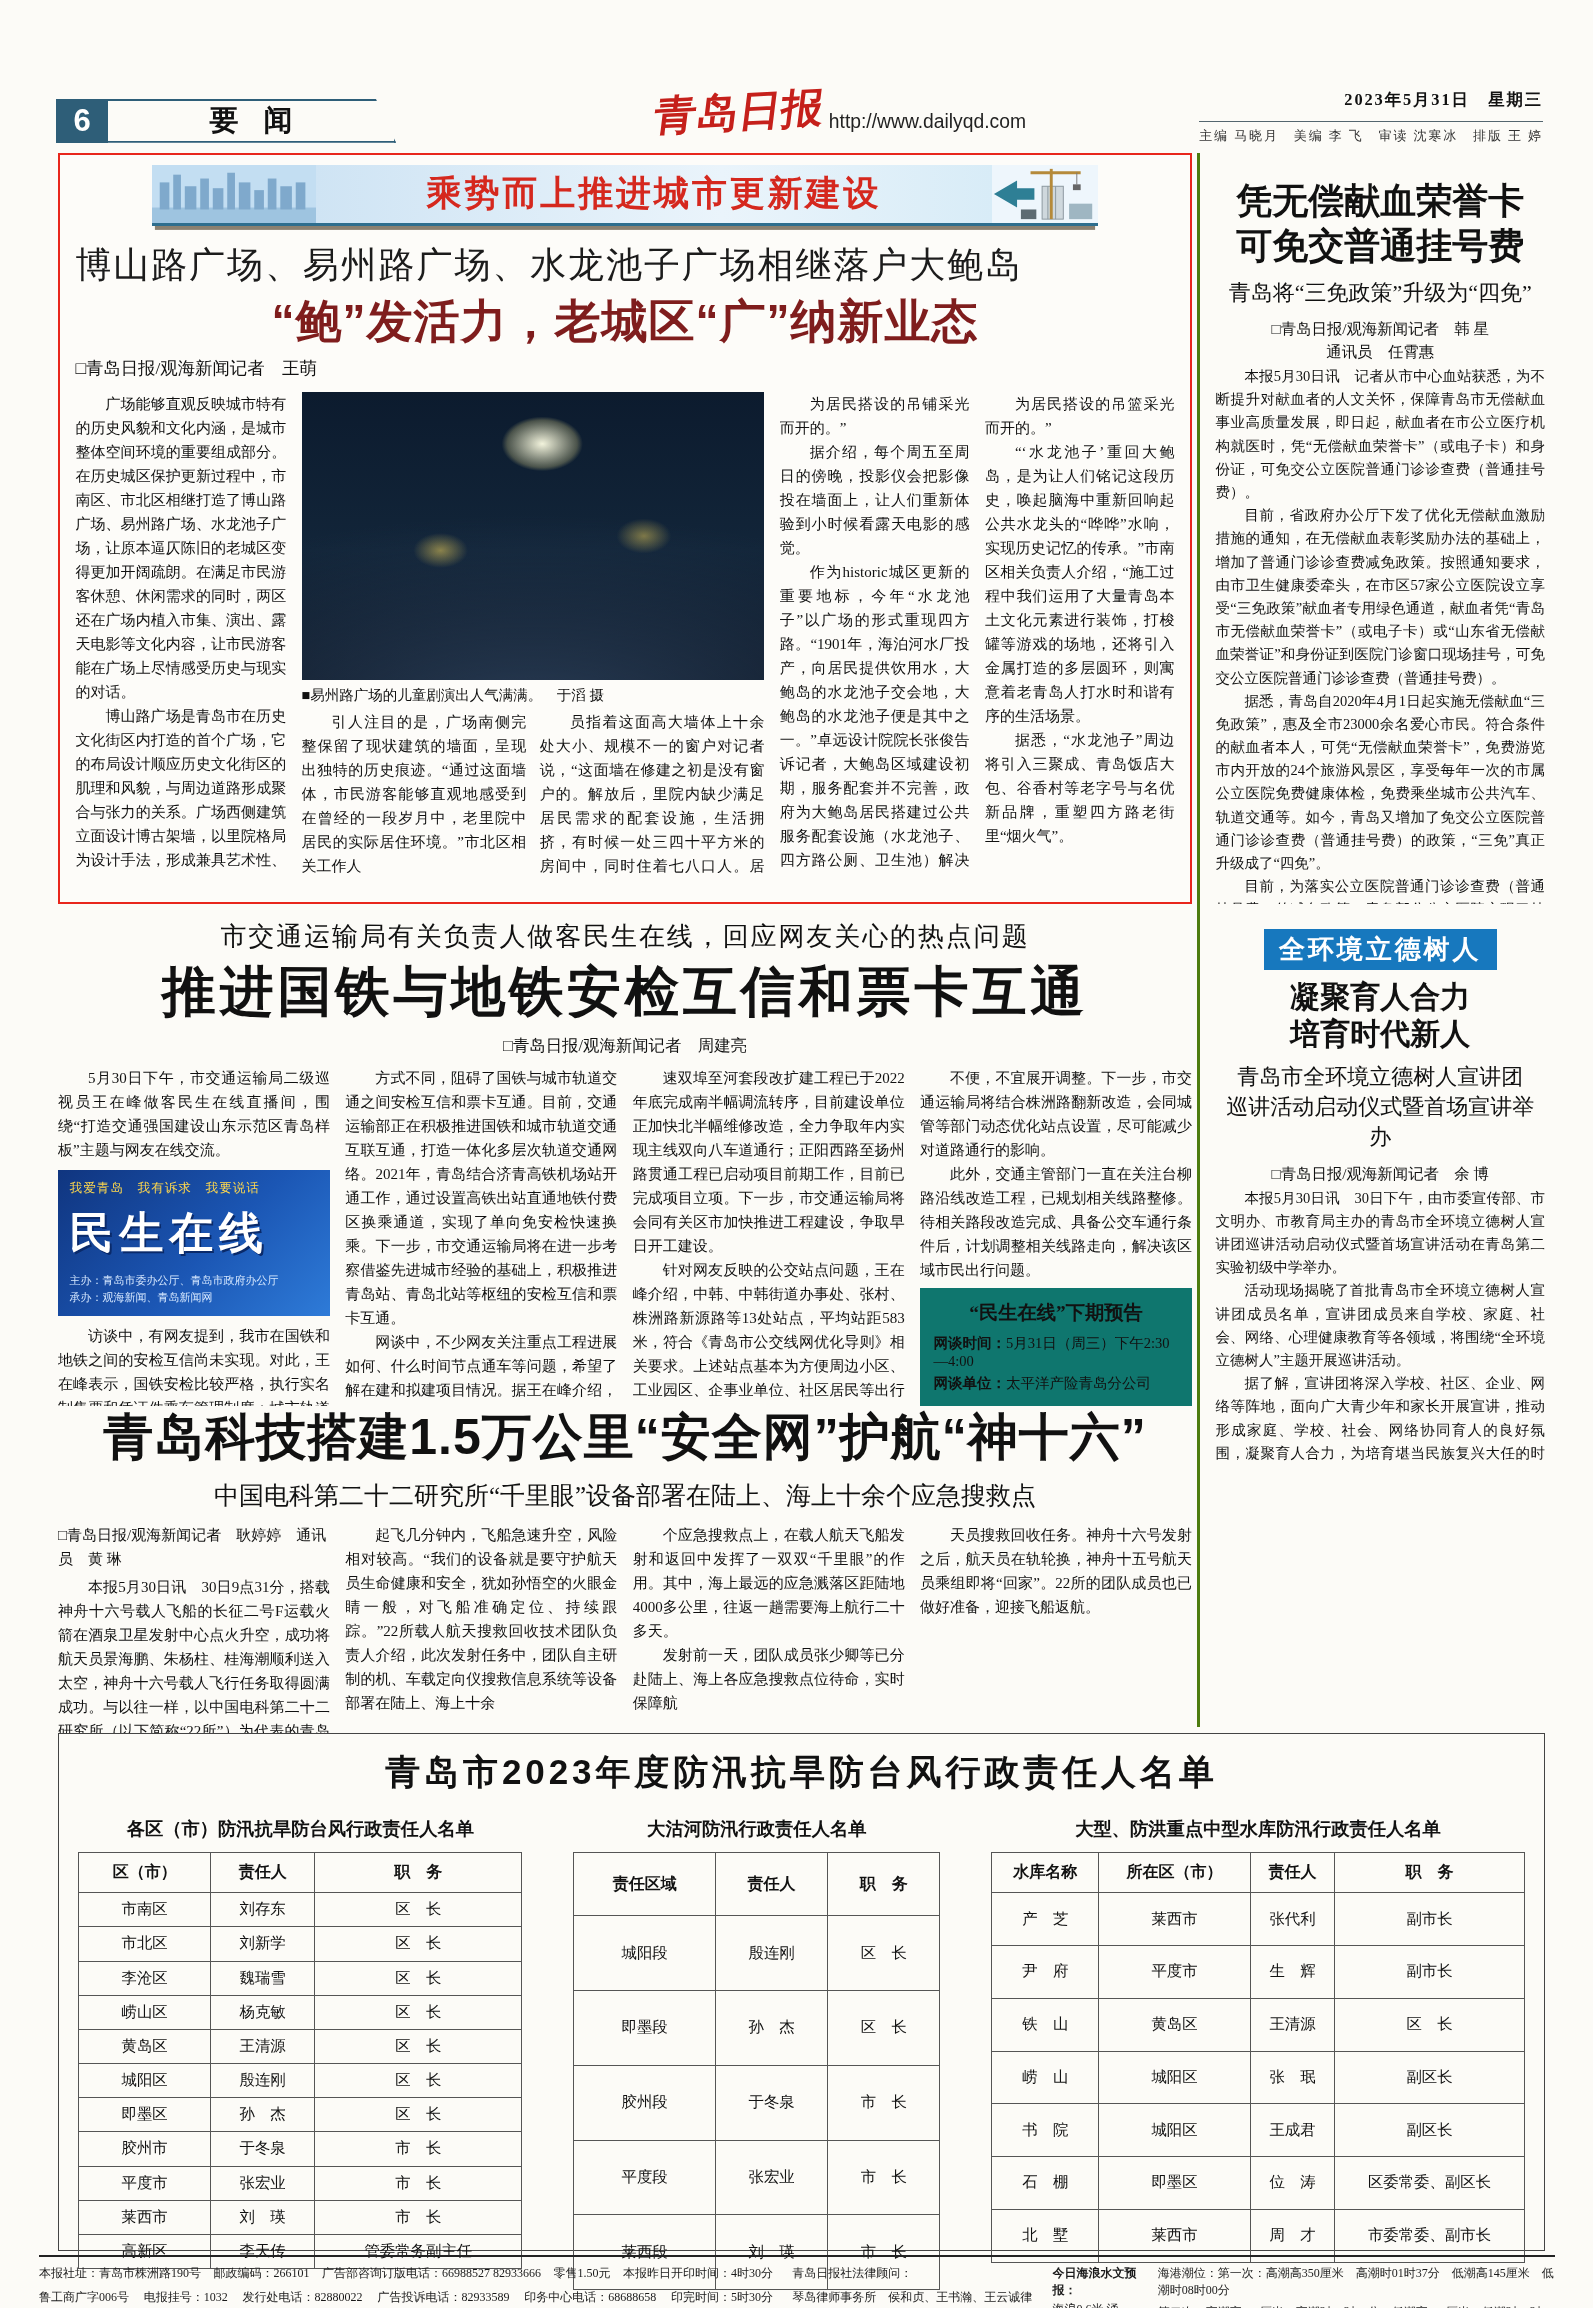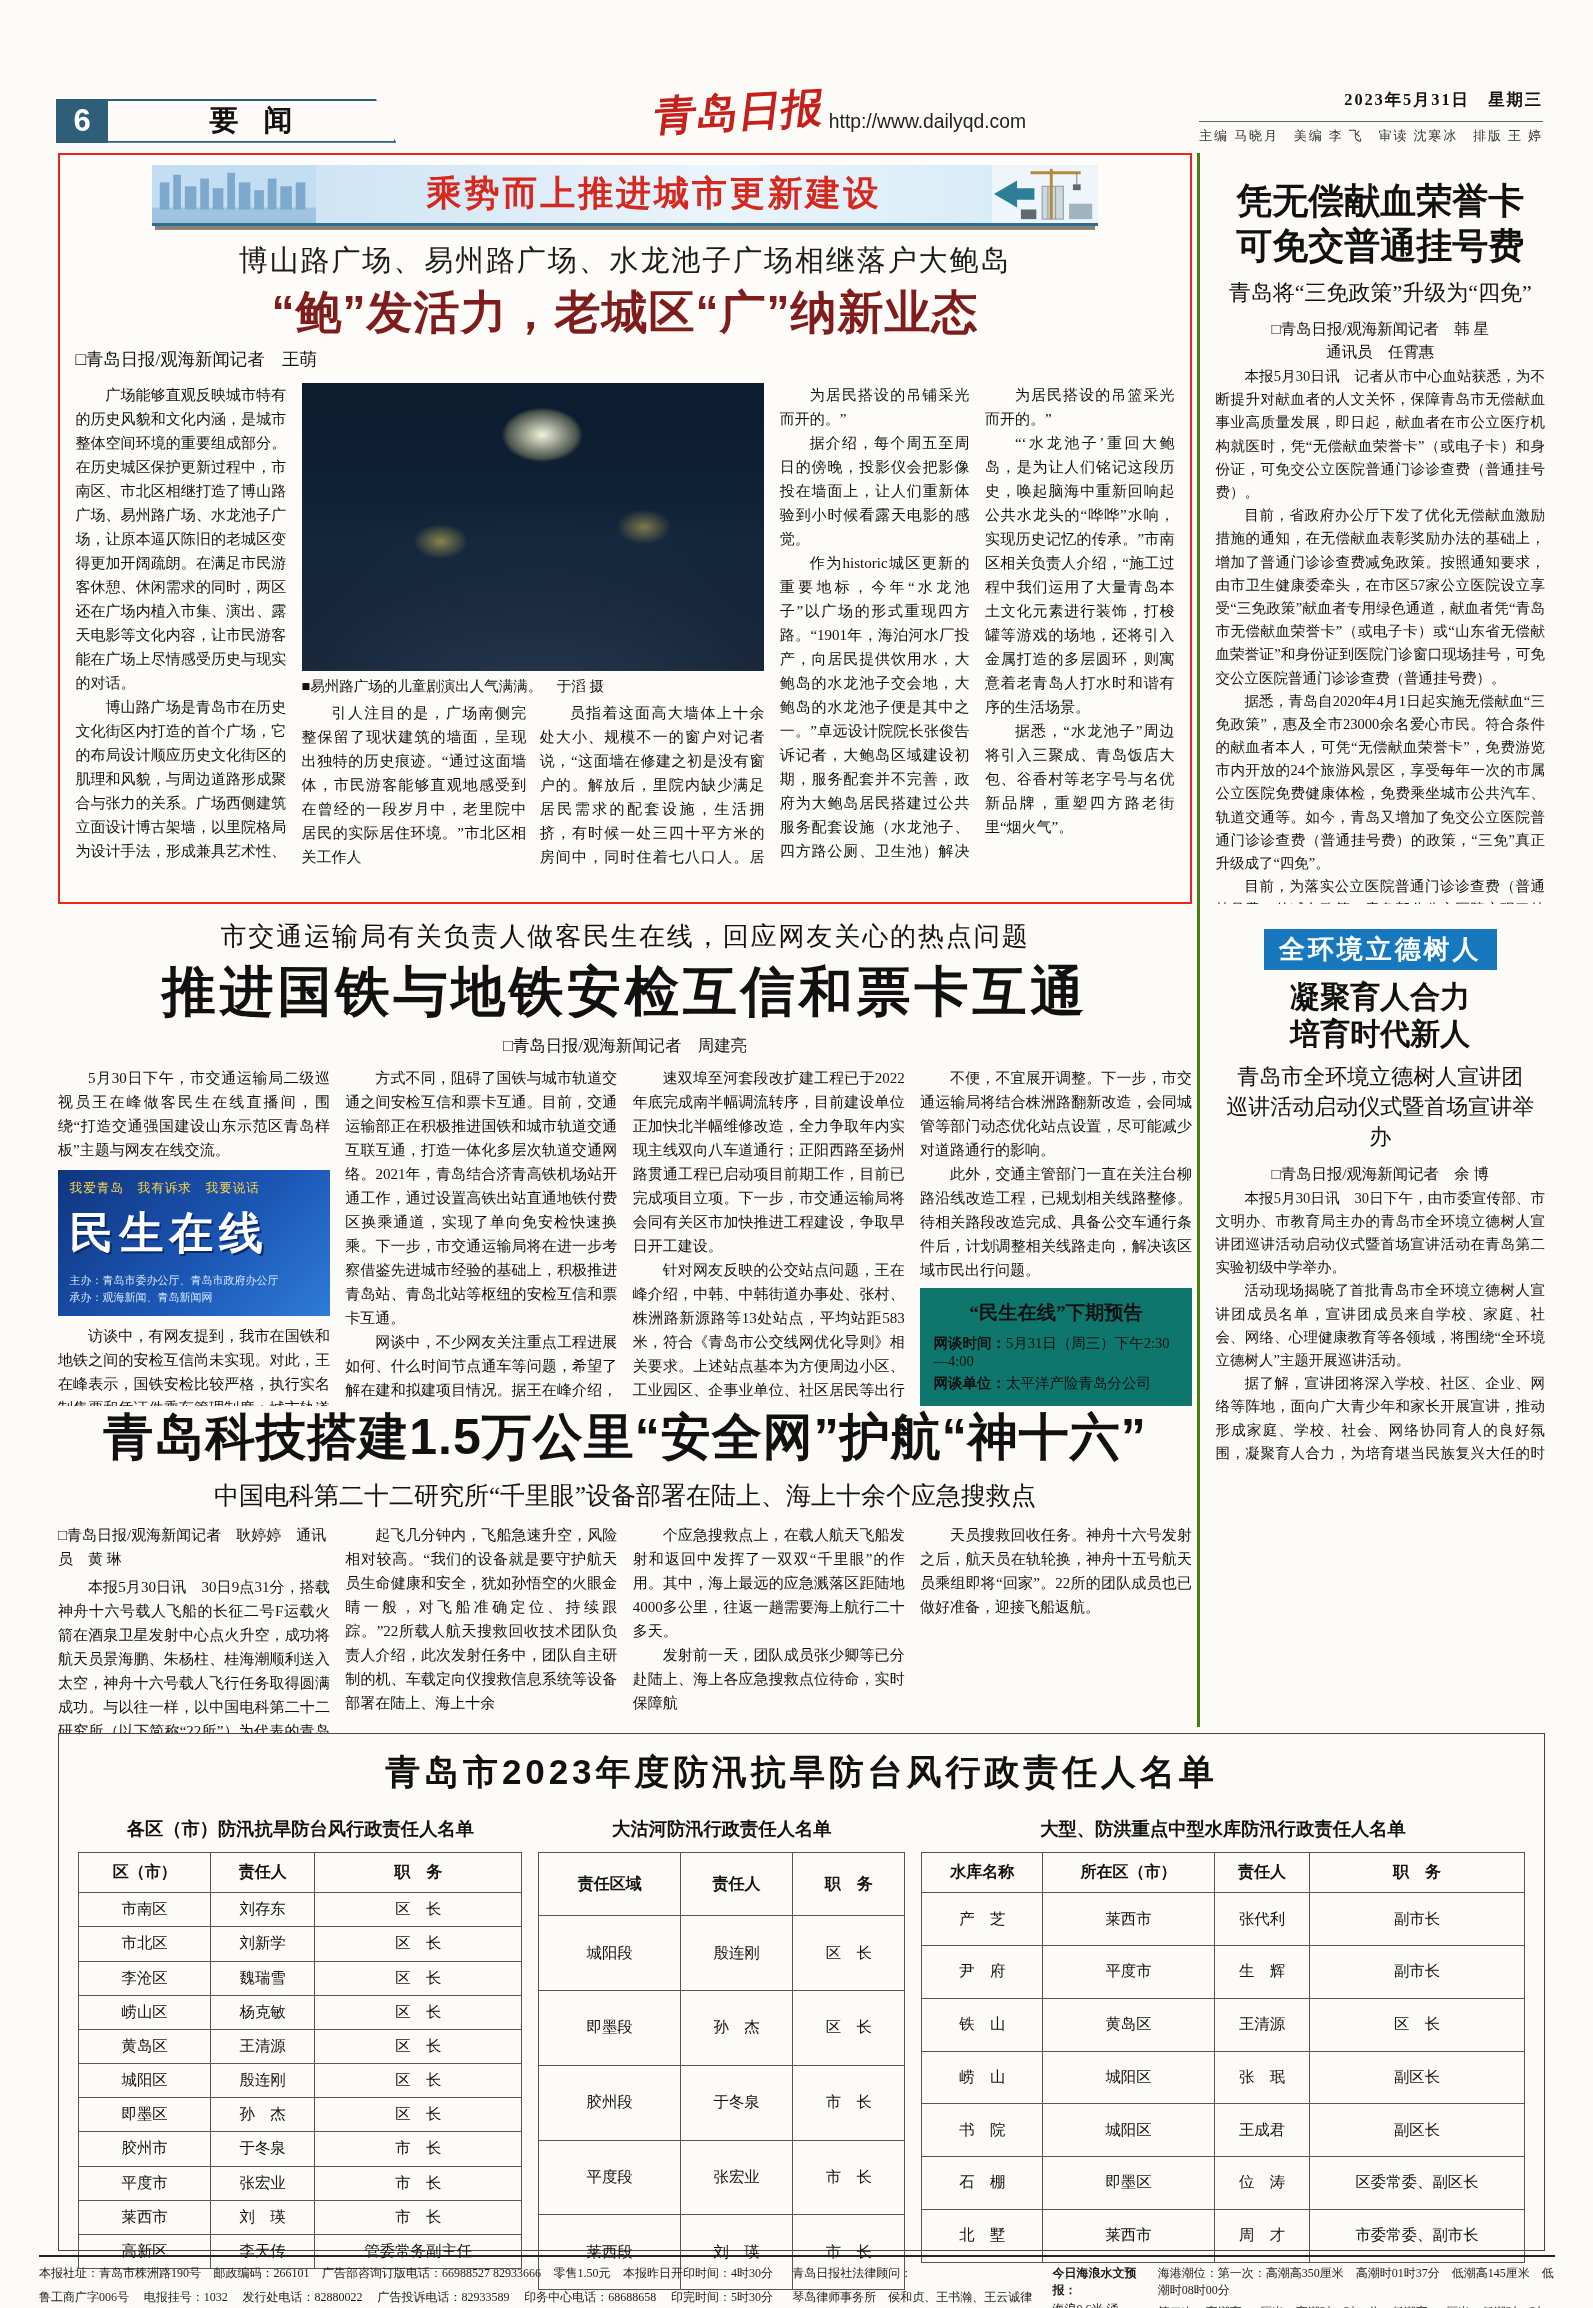--- a/index.html
+++ b/index.html
@@ -25,21 +25,21 @@
   .feature{position:absolute;left:58px;top:153px;width:1134px;height:751px;border:2.9px solid #e8261c;
            box-sizing:border-box;padding:9.7px 15.4px 7.7px;background:#fdfcf9;}
   .banner{width:86%;margin:0 auto;display:flex;align-items:stretch;height:58px;
           border-bottom:3.9px solid #2e6e8e;box-shadow:0 6.8px 0 -2.9px #8a8070;}
   .banner-sky{width:164px;}
   .banner-strip{flex:1;background:linear-gradient(90deg,#cfe4f4,#eaf4fb 60%,#d8ecf7);display:flex;
           align-items:center;justify-content:center;}
   .banner-title{color:#d5281e;font-family:"Liberation Sans",sans-serif;font-weight:900;
           font-size:35px;letter-spacing:2.9px;}
   .banner-crane{width:106px;background:#f4f9fd;}
-  .kicker{ text-align:center;font-size:29px;letter-spacing:1.9px;margin:15.4px 0 3.9px;color:#1c1c1c;}
+  .kicker{ text-align:left;font-size:36px;letter-spacing:1.9px;margin:15.4px 0 3.9px;color:#1c1c1c;}
   .bigheadline{text-align:center;font-family:"Liberation Sans",sans-serif;font-weight:900;
           font-size:46px;letter-spacing:1px;color:#7f1d1d;margin:5.8px 0 9.7px;line-height:1.1;}
   .byline{text-align:left;font-size:17.4px;margin-bottom:11.6px;}
   .fbody{display:flex;gap:15.4px;height:481px;overflow:hidden;}
   .fcol1{width:220px;}
   .fmid{width:483px;display:flex;flex-direction:column;}
   .fcol3,.fcol4{width:198px;}
   .photo{height:288px;background:
         radial-gradient(58px 39px at 52% 18%,rgba(255,255,230,.95),rgba(255,240,150,.25) 60%,transparent 70%),
         radial-gradient(39px 25px at 30% 55%,rgba(255,220,90,.5),transparent 70%),
@@ -89,21 +89,21 @@
   .badge{display:block;width:max-content;margin:25px auto 7.7px;background:#1778be;color:#fff;
         font-family:"Liberation Sans",sans-serif;font-weight:bold;font-size:26px;
         letter-spacing:2.9px;padding:2.9px 15.4px;}
   .moral .rheadline{margin-top:3.9px;font-size:30px;}
   .moral .rbody{height:276px;}
   
   .tables{position:absolute;left:58px;top:1733px;width:1487px;height:518px;border:1px solid #444;
         box-sizing:border-box;padding:11.6px 19.3px;}
   .tables-title{text-align:center;font-family:"Liberation Sans",sans-serif;font-weight:900;
         font-size:35px;letter-spacing:3.9px;margin:3.9px 0 13.5px;}
-  .twrap{display:flex;gap:16px;align-items:flex-start;}
+  .twrap{display:flex;gap:51px;align-items:flex-start;}
   .tbl-title{text-align:center;font-family:"Liberation Sans",sans-serif;font-weight:bold;
         font-size:18.3px;margin:5.8px 0 11.6px;}
   table{border-collapse:collapse;width:100%;}
   th,td{border:1px solid #555;text-align:center;font-size:15.4px;padding:1.9px 5.8px;}
   th{font-family:"Liberation Sans",sans-serif;font-weight:bold;font-size:16px;height:35px;}
   .t1box{width:444px;} .t1box td{height:29.4px;}
   .t2box{width:367px;} .t2box td{height:70px;} .t2box th{height:58px;}
   .t3box{flex:1;}     .t3box td{height:48px;}
   
   .pagefooter{position:absolute;left:39px;top:2255px;width:1516px;border-top:2.9px solid #222;

